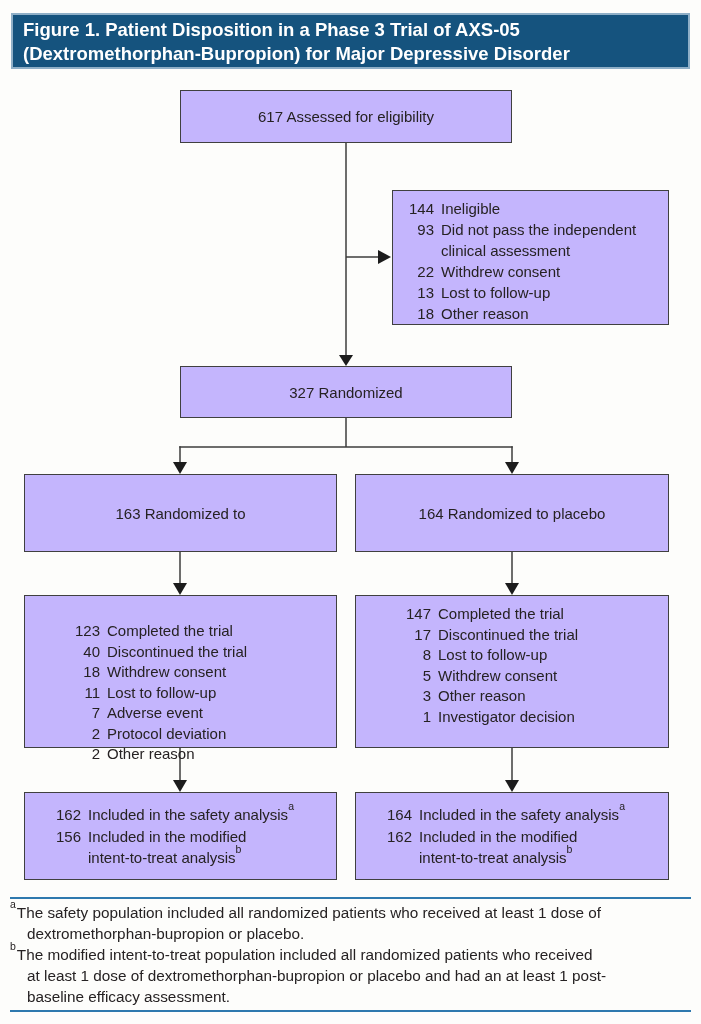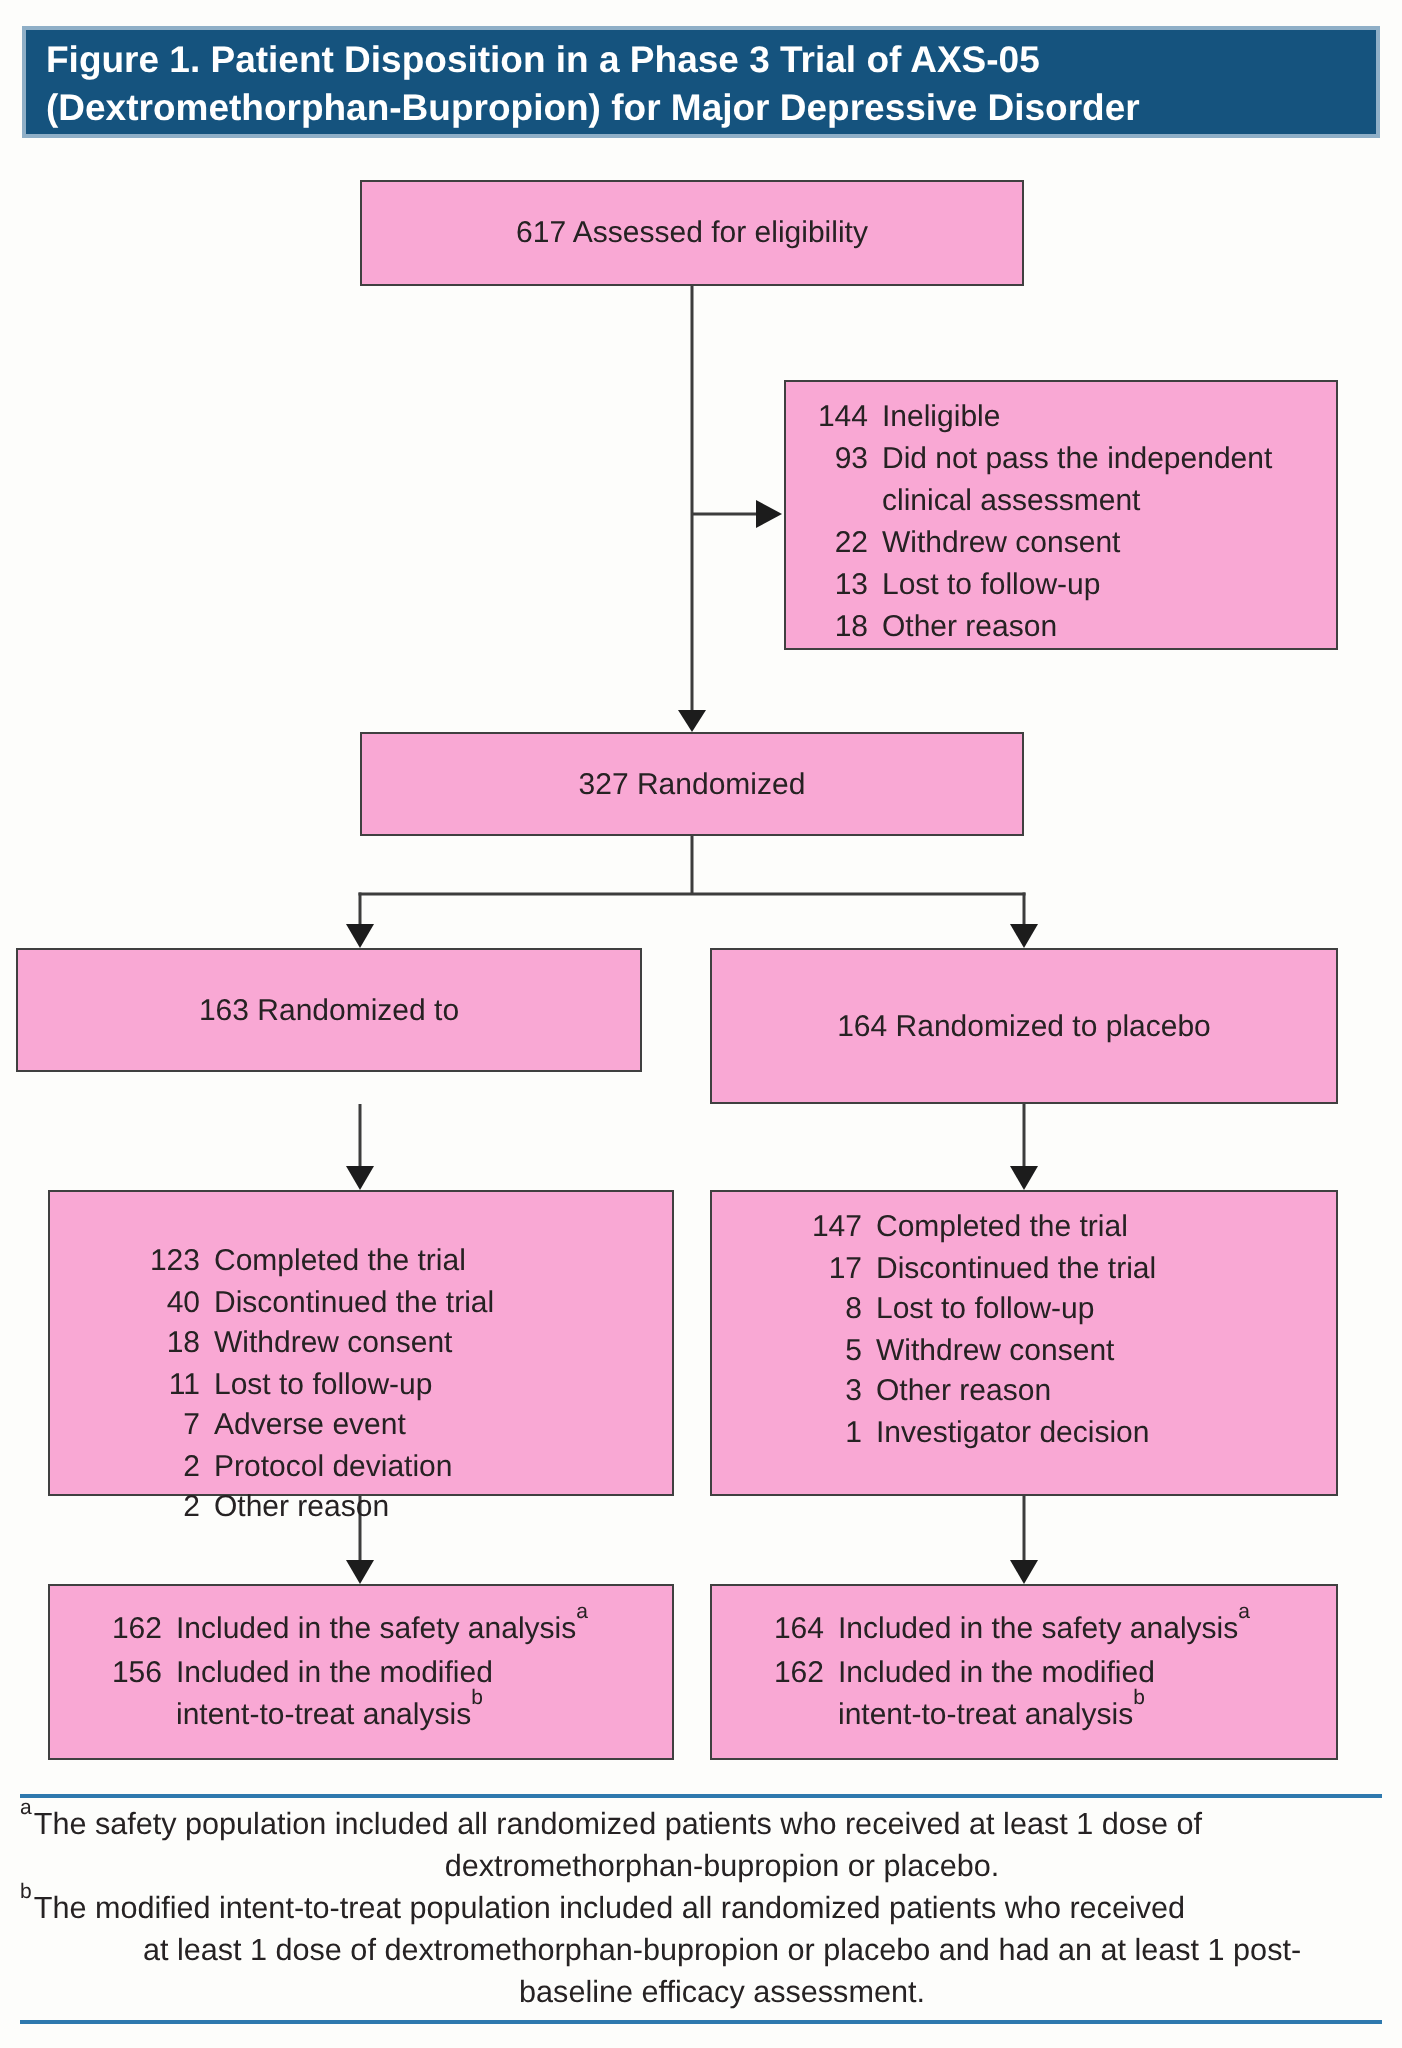--- a/index.html
+++ b/index.html
@@ -15,47 +15,47 @@
     box-sizing:border-box;border:2px solid #8fafc7;background:#15537e;
     color:#ffffff;font-weight:bold;font-size:18.5px;line-height:24px;
     padding:3px 8px 0 10px;white-space:nowrap;
   }
   
   svg.connectors{position:absolute;left:0;top:0;width:701px;height:1024px;}
   svg.connectors line{stroke:#3d3d3d;stroke-width:1.5;}
   svg.connectors polygon{fill:#1c1c1c;stroke:none;}
   
   .box{
-    position:absolute;box-sizing:border-box;background:#f9a8d4;
+    position:absolute;box-sizing:border-box;background:#c4b5fd;
     border:1.5px solid #404040;font-size:15px;white-space:nowrap;
   }
   .box.center{display:flex;flex-direction:column;align-items:center;justify-content:center;text-align:center;line-height:21px;}
   .rows{display:flex;flex-direction:column;}
   .row{display:flex;}
   .row .num{flex:0 0 28px;text-align:right;}
   .row .lbl{margin-left:7px;}
   sup.sx{font-size:10.5px;line-height:0;position:relative;top:-4px;}
   #box-assessed{left:180px;top:90px;width:332px;height:53px;}
   #box-ineligible{left:392px;top:190px;width:277px;height:135px;padding:7px 4px 0 13px;}
   #box-ineligible .row{line-height:21px;}
   #box-randomized{left:180px;top:366px;width:332px;height:52px;}
-  #box-arm-dex{left:8px;top:474px;width:313px;height:62px;}
+  #box-arm-dex{left:24px;top:474px;width:313px;height:78px;}
   #box-arm-placebo{left:355px;top:474px;width:314px;height:78px;}
   #box-out-dex{left:24px;top:595px;width:313px;height:153px;padding:25px 4px 0 47px;}
   #box-out-placebo{left:355px;top:595px;width:314px;height:153px;padding:8px 16px 0 47px;}
   #box-out-dex .row,#box-out-placebo .row{line-height:20.5px;}
   #box-an-dex{left:24px;top:792px;width:313px;height:88px;padding:11px 4px 0 28px;}
   #box-an-placebo{left:355px;top:792px;width:314px;height:88px;padding:11px 4px 16px 28px;}
   #box-an-dex .row,#box-an-placebo .row{line-height:21.5px;}
   
   .rule{position:absolute;left:10px;width:681px;height:2px;background:#2e79ae;}
   #rule-top{top:897px;}
   #rule-bottom{top:1010px;}
   .footnotes{position:absolute;left:10px;top:902px;width:685px;font-size:15.3px;line-height:21px;white-space:nowrap;}
-  .fnline.cont{padding-left:17px;text-align:center;}
+  .fnline.cont{padding-left:17px;}
   .fn sup{font-size:10.5px;line-height:0;position:relative;top:-4px;margin-right:1px;}
 </style>
 </head>
 <body>
 
 <header class="titlebar">
   <div>Figure 1. Patient Disposition in a Phase 3 Trial of AXS-05</div>
   <div>(Dextromethorphan-Bupropion) for Major Depressive Disorder</div>
 </header>
 

